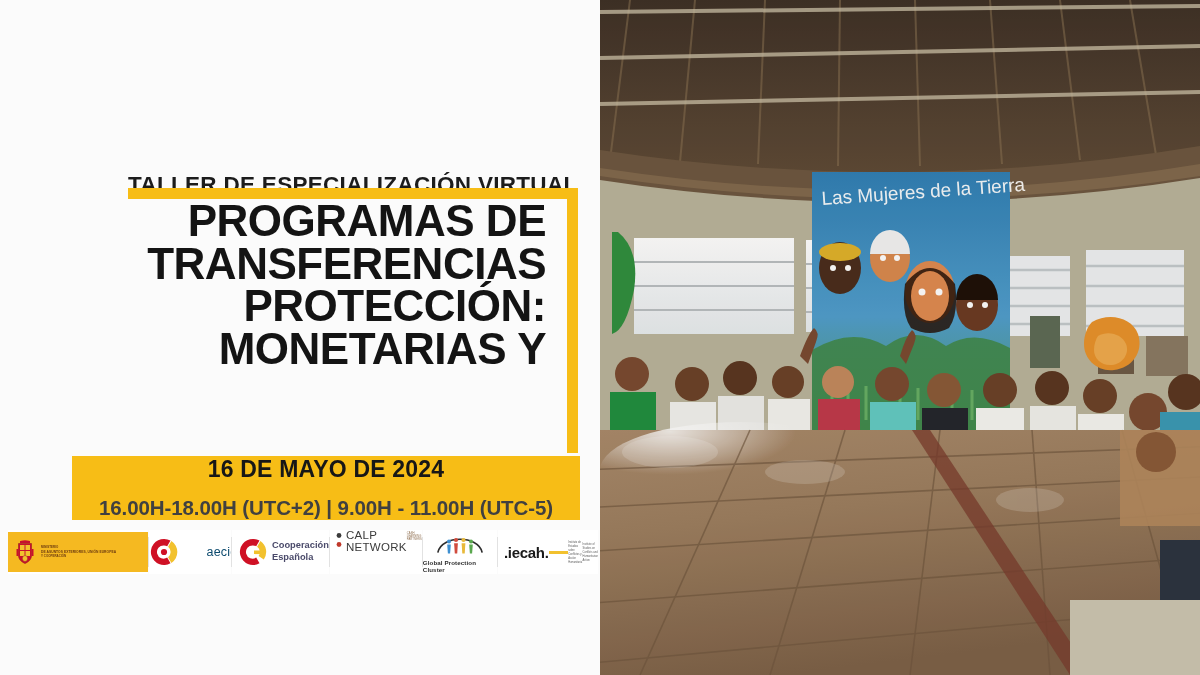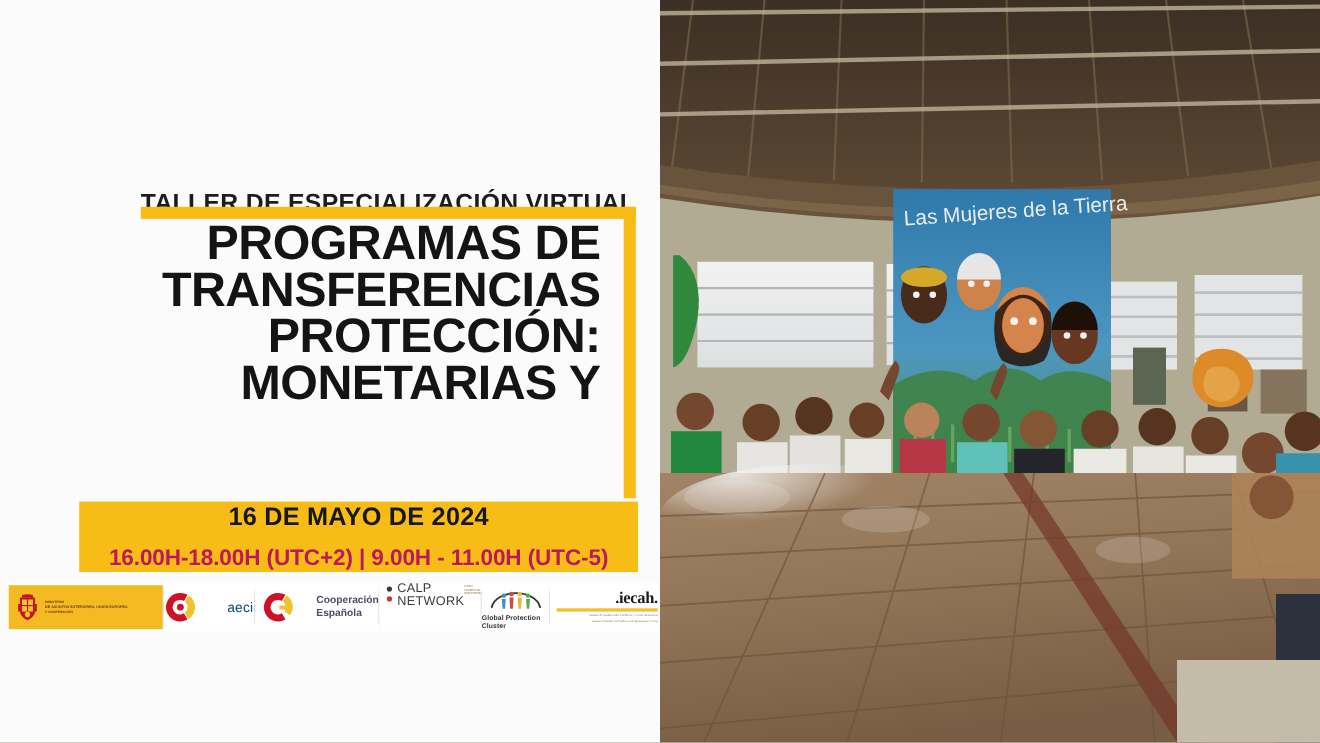--- a/index.html
+++ b/index.html
@@ -87,21 +87,21 @@
   .date-line {
     font-size:23px;
     font-weight:800;
     color:#171717;
     letter-spacing:0.2px;
     line-height:1.08;
   }
   .time-line {
     font-size:20.5px;
     font-weight:800;
-    color:#be185d;
+    color:#404040;
     letter-spacing:-0.1px;
     line-height:1.08;
     white-space:nowrap;
   }
 
   
   .logo-strip {
     position:absolute;
     left:8px; top:528px;
     width:590px; height:48px;
@@ -129,21 +129,21 @@
     font-size:3.3px;
     line-height:1.45;
     font-weight:700;
     color:#6b3a10;
     letter-spacing:0.05px;
   }
   .ministry-text .mt-small { font-size:2.9px; display:block; }
 
   
   .logo-aecid { width:82px; gap:5px; padding-left:6px; }
-  .logo-coopesp { width:112px; gap:20px; padding-left:6px; }
+  .logo-coopesp { width:112px; gap:4px; padding-left:6px; }
   .cmark { flex:0 0 auto; }
   .aecid-word {
     font-size:12.5px; font-weight:400; color:#0c4a6e; letter-spacing:0.2px;margin-left:23px;
   }
   .coopesp-word {
     font-size:9.3px; font-weight:700; color:#4a4a6a; line-height:1.25;
   }
 
   .sep { width:1px; height:30px; background:#e2e2e2; flex:0 0 1px; }
 
@@ -151,21 +151,21 @@
   .logo-calp { width:92px; flex-direction:row; align-items:flex-start; padding-left:10px; }
   .calp-row { display:flex; align-items:center; gap:2px; }
   .calp-word { font-size:11.5px; font-weight:400; color:#3b3b3b; letter-spacing:0.3px; line-height:1.02; }
   .calp-tag { font-size:2.7px; color:#8c6a4a; letter-spacing:0.1px; margin-top:2px; }
 
   
   .logo-gpc { width:92px; flex-direction:column; gap:1px; }
   .gpc-word { font-size:6.2px; font-weight:700; color:#2e2e2e; letter-spacing:0.1px; }
 
   
-  .logo-iecah { width:100px; flex-direction:column; align-items:flex-end; padding-left:6px;font-family:Liberation Serif, serif; }
+  .logo-iecah { width:100px; flex-direction:row; align-items:center; padding-left:6px; }
   .iecah-word { font-size:15px; font-weight:700; color:#1a1a1a; letter-spacing:-0.3px; line-height:1; }
   .iecah-bar { width:92px; height:3px; background:#f2c12e; margin-top:1px; }
   .iecah-tag { font-size:2.6px; color:#5a5a5a; line-height:1.5; margin-top:1.5px; }
 
   
   .photo {
     position:relative;
     flex:0 0 600px;
     width:600px; height:675px;
     overflow:hidden;

